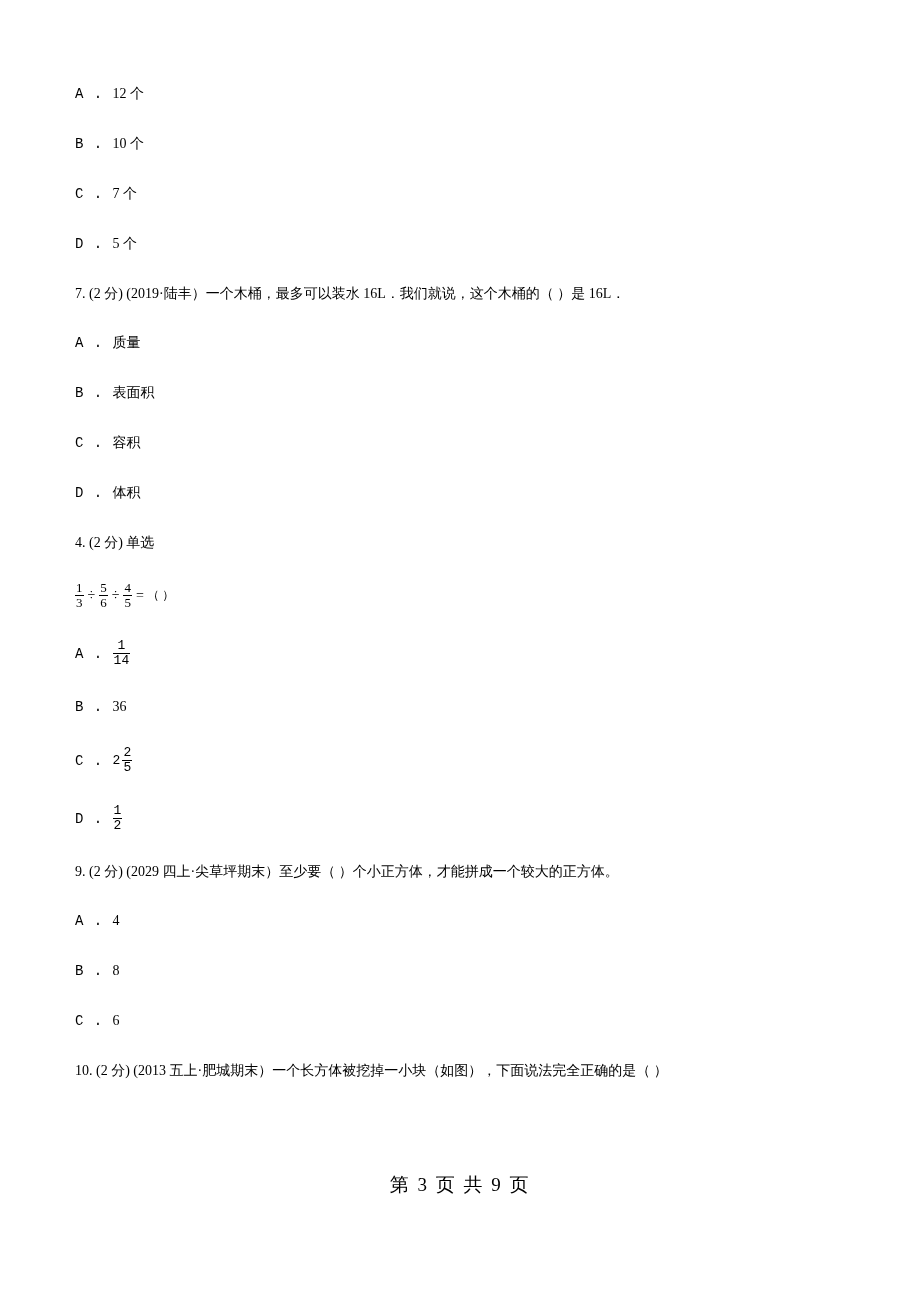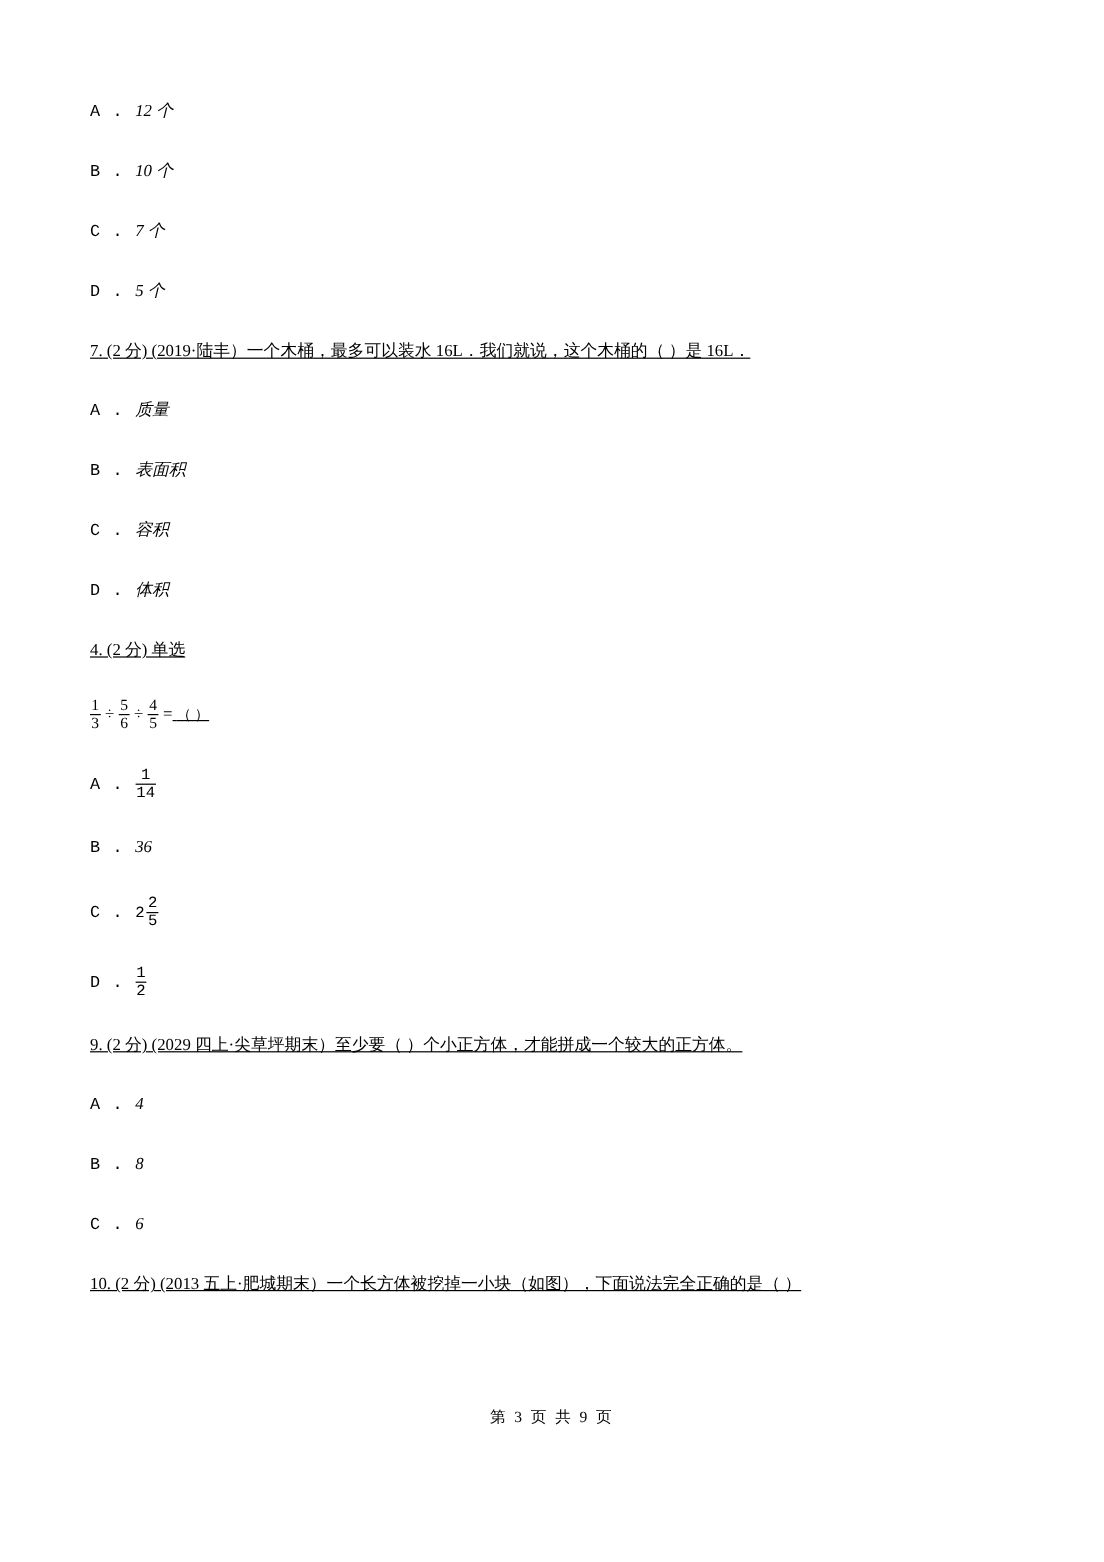--- a/index.html
+++ b/index.html
@@ -16,25 +16,23 @@
     .option {
       margin: 28px 0;
       font-family: "Courier New", monospace;
     }
     .option .label {
       font-family: "Courier New", monospace;
       letter-spacing: 1px;
     }
     .option .text {
       font-family: SimSun, "宋体", serif;
-      font-style: italic;
     }
     .question {
       margin: 28px 0;
-      text-decoration: underline;
     }
     .frac {
       display: inline-block;
       vertical-align: middle;
       text-align: center;
       font-size: 13px;
       line-height: 1.1;
     }
     .frac .num-top {
       display: block;
@@ -48,21 +46,21 @@
     .fracline {
       display: inline-flex;
       align-items: center;
       gap: 4px;
       vertical-align: middle;
     }
     .footer {
       text-align: center;
       margin-top: 90px;
       letter-spacing: 2px;
-      font-size: 13px;
+      font-size: 19px;
     }
   </style>
 </head>
 <body>
 
 <div class="option">
   <span class="label">A . </span><span class="text">12 个</span>
 </div>
 <div class="option">
   <span class="label">B . </span><span class="text">10 个</span>

